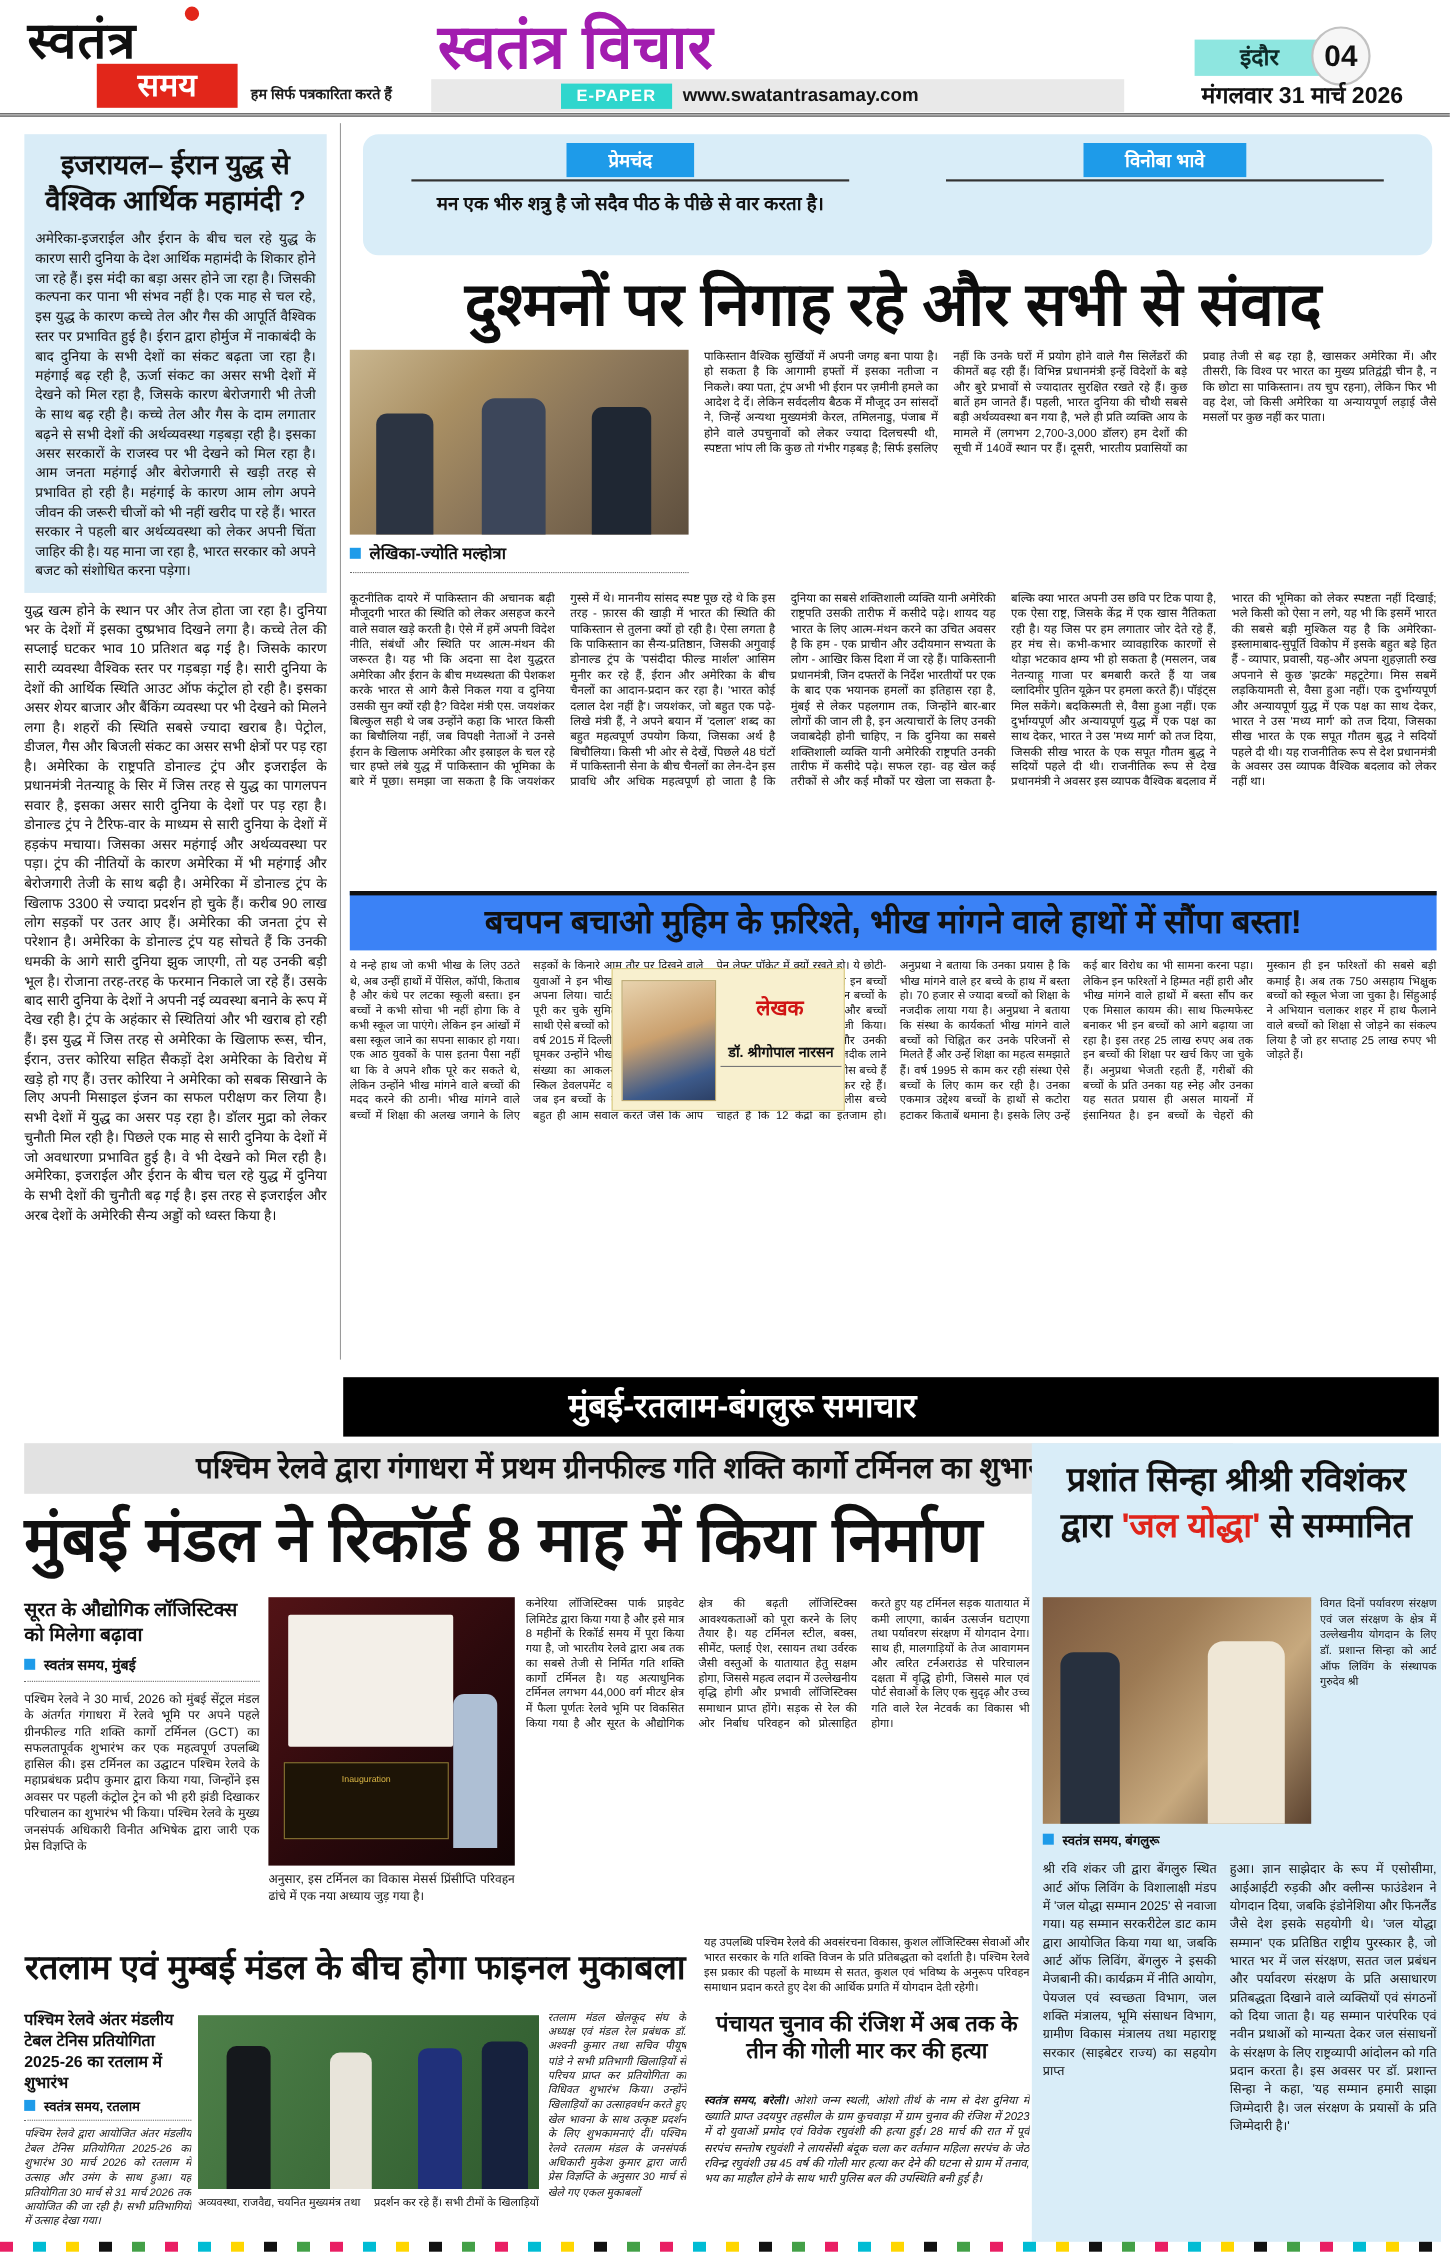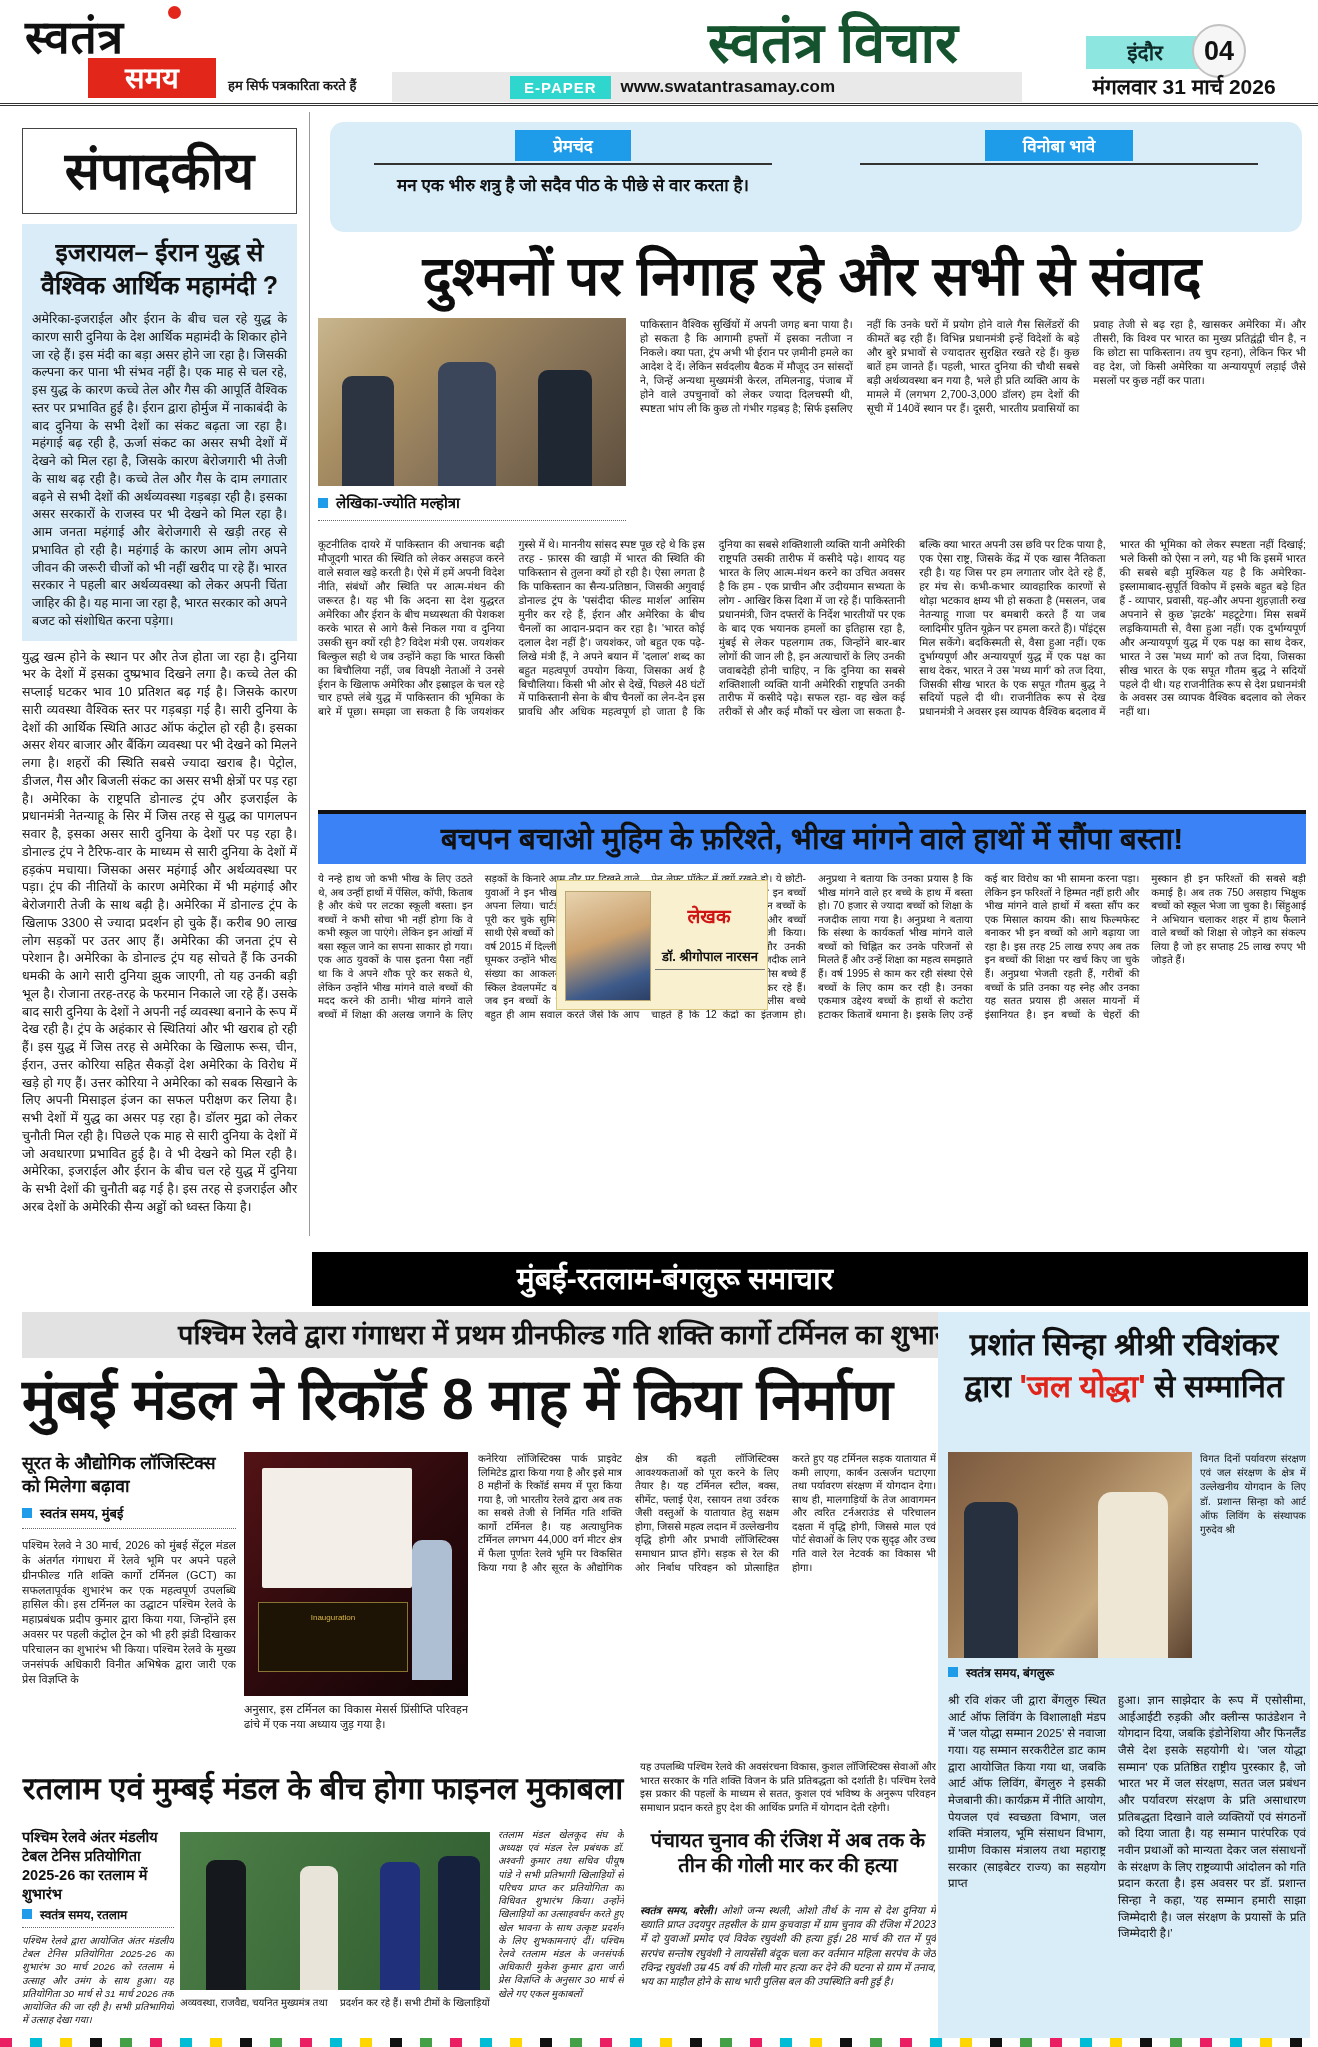--- a/index.html
+++ b/index.html
@@ -11,21 +11,21 @@
   .jst { text-align:justify; }
   .clip { overflow:hidden; }
 
   
   .header { left:0; top:0; width:1318px; height:106px; border-bottom:3px double #333; background:#fff; }
   .logo-top { left:25px; top:4px; font-size:46px; font-weight:900; letter-spacing:1px; color:#101010; }
   .logo-dot { left:168px; top:6px; width:13px; height:13px; border-radius:50%; background:#e2261a; }
   .logo-box { left:88px; top:58px; width:128px; height:40px; background:#e2261a; color:#fff;
               font-size:29px; font-weight:900; text-align:center; line-height:40px; }
   .tagline { left:228px; top:76px; font-size:13px; font-weight:700; color:#1b1b1b; }
-  .masthead { left:398px; top:2px; width:560px; text-align:right; font-size:56px; font-weight:800; color:#14532d; }
+  .masthead { left:398px; top:2px; width:560px; text-align:left; font-size:56px; font-weight:800; color:#a21caf; }
   .epaper-bar { left:392px; top:72px; width:630px; height:30px; background:#e9e9e9; display:flex; align-items:center; }
   .epaper-chip { margin-left:118px; background:#2fd6cd; color:#fff; font-size:15px; font-weight:800;
                  padding:3px 14px; letter-spacing:1px; }
   .site-url { margin-left:10px; font-size:17px; font-weight:700; color:#141414; }
   .city-chip { left:1086px; top:36px; width:118px; height:33px; background:#8ee6e0; color:#0e2a28;
                font-size:21px; font-weight:800; text-align:center; line-height:33px; }
   .page-circle { left:1192px; top:24px; width:54px; height:54px; border-radius:50%; background:#f6f6f6;
                  border:2px solid #c2c2c2; font-size:27px; font-weight:900; text-align:center; line-height:50px; }
   .date-line { left:1058px; top:72px; width:252px; text-align:center; font-size:21px; font-weight:800; }
 
@@ -147,21 +147,20 @@
   <div class="abs epaper-bar">
     <span class="epaper-chip">E-PAPER</span>
     <span class="site-url">www.swatantrasamay.com</span>
   </div>
   <div class="abs city-chip">इंदौर</div>
   <div class="abs page-circle">04</div>
   <div class="abs date-line">मंगलवार 31 मार्च 2026</div>
 </div>
 
 <div class="abs ed-col">
-  <div class="ed-box">संपादकीय</div>
   <div class="ed-blue">
     <div class="ed-sub">इजरायल– ईरान युद्ध से वैश्विक आर्थिक महामंदी ?</div>
     <div class="ed-body">अमेरिका-इजराईल और ईरान के बीच चल रहे युद्ध के कारण सारी दुनिया के देश आर्थिक महामंदी के शिकार होने जा रहे हैं। इस मंदी का बड़ा असर होने जा रहा है। जिसकी कल्पना कर पाना भी संभव नहीं है। एक माह से चल रहे, इस युद्ध के कारण कच्चे तेल और गैस की आपूर्ति वैश्विक स्तर पर प्रभावित हुई है। ईरान द्वारा होर्मुज में नाकाबंदी के बाद दुनिया के सभी देशों का संकट बढ़ता जा रहा है। महंगाई बढ़ रही है, ऊर्जा संकट का असर सभी देशों में देखने को मिल रहा है, जिसके कारण बेरोजगारी भी तेजी के साथ बढ़ रही है। कच्चे तेल और गैस के दाम लगातार बढ़ने से सभी देशों की अर्थव्यवस्था गड़बड़ा रही है। इसका असर सरकारों के राजस्व पर भी देखने को मिल रहा है। आम जनता महंगाई और बेरोजगारी से खड़ी तरह से प्रभावित हो रही है। महंगाई के कारण आम लोग अपने जीवन की जरूरी चीजों को भी नहीं खरीद पा रहे हैं। भारत सरकार ने पहली बार अर्थव्यवस्था को लेकर अपनी चिंता जाहिर की है। यह माना जा रहा है, भारत सरकार को अपने बजट को संशोधित करना पड़ेगा।</div>
   </div>
   <div class="ed-body2">युद्ध खत्म होने के स्थान पर और तेज होता जा रहा है। दुनिया भर के देशों में इसका दुष्प्रभाव दिखने लगा है। कच्चे तेल की सप्लाई घटकर भाव 10 प्रतिशत बढ़ गई है। जिसके कारण सारी व्यवस्था वैश्विक स्तर पर गड़बड़ा गई है। सारी दुनिया के देशों की आर्थिक स्थिति आउट ऑफ कंट्रोल हो रही है। इसका असर शेयर बाजार और बैंकिंग व्यवस्था पर भी देखने को मिलने लगा है। शहरों की स्थिति सबसे ज्यादा खराब है। पेट्रोल, डीजल, गैस और बिजली संकट का असर सभी क्षेत्रों पर पड़ रहा है। अमेरिका के राष्ट्रपति डोनाल्ड ट्रंप और इजराईल के प्रधानमंत्री नेतन्याहू के सिर में जिस तरह से युद्ध का पागलपन सवार है, इसका असर सारी दुनिया के देशों पर पड़ रहा है। डोनाल्ड ट्रंप ने टैरिफ-वार के माध्यम से सारी दुनिया के देशों में हड़कंप मचाया। जिसका असर महंगाई और अर्थव्यवस्था पर पड़ा। ट्रंप की नीतियों के कारण अमेरिका में भी महंगाई और बेरोजगारी तेजी के साथ बढ़ी है। अमेरिका में डोनाल्ड ट्रंप के खिलाफ 3300 से ज्यादा प्रदर्शन हो चुके हैं। करीब 90 लाख लोग सड़कों पर उतर आए हैं। अमेरिका की जनता ट्रंप से परेशान है। अमेरिका के डोनाल्ड ट्रंप यह सोचते हैं कि उनकी धमकी के आगे सारी दुनिया झुक जाएगी, तो यह उनकी बड़ी भूल है। रोजाना तरह-तरह के फरमान निकाले जा रहे हैं। उसके बाद सारी दुनिया के देशों ने अपनी नई व्यवस्था बनाने के रूप में देख रही है। ट्रंप के अहंकार से स्थितियां और भी खराब हो रही हैं। इस युद्ध में जिस तरह से अमेरिका के खिलाफ रूस, चीन, ईरान, उत्तर कोरिया सहित सैकड़ों देश अमेरिका के विरोध में खड़े हो गए हैं। उत्तर कोरिया ने अमेरिका को सबक सिखाने के लिए अपनी मिसाइल इंजन का सफल परीक्षण कर लिया है। सभी देशों में युद्ध का असर पड़ रहा है। डॉलर मुद्रा को लेकर चुनौती मिल रही है। पिछले एक माह से सारी दुनिया के देशों में जो अवधारणा प्रभावित हुई है। वे भी देखने को मिल रही है। अमेरिका, इजराईल और ईरान के बीच चल रहे युद्ध में दुनिया के सभी देशों की चुनौती बढ़ गई है। इस तरह से इजराईल और अरब देशों के अमेरिकी सैन्य अड्डों को ध्वस्त किया है।</div>
 </div>
 
 <div class="abs quotes">
   <div class="quote">
     <span class="q-chip">प्रेमचंद</span>

